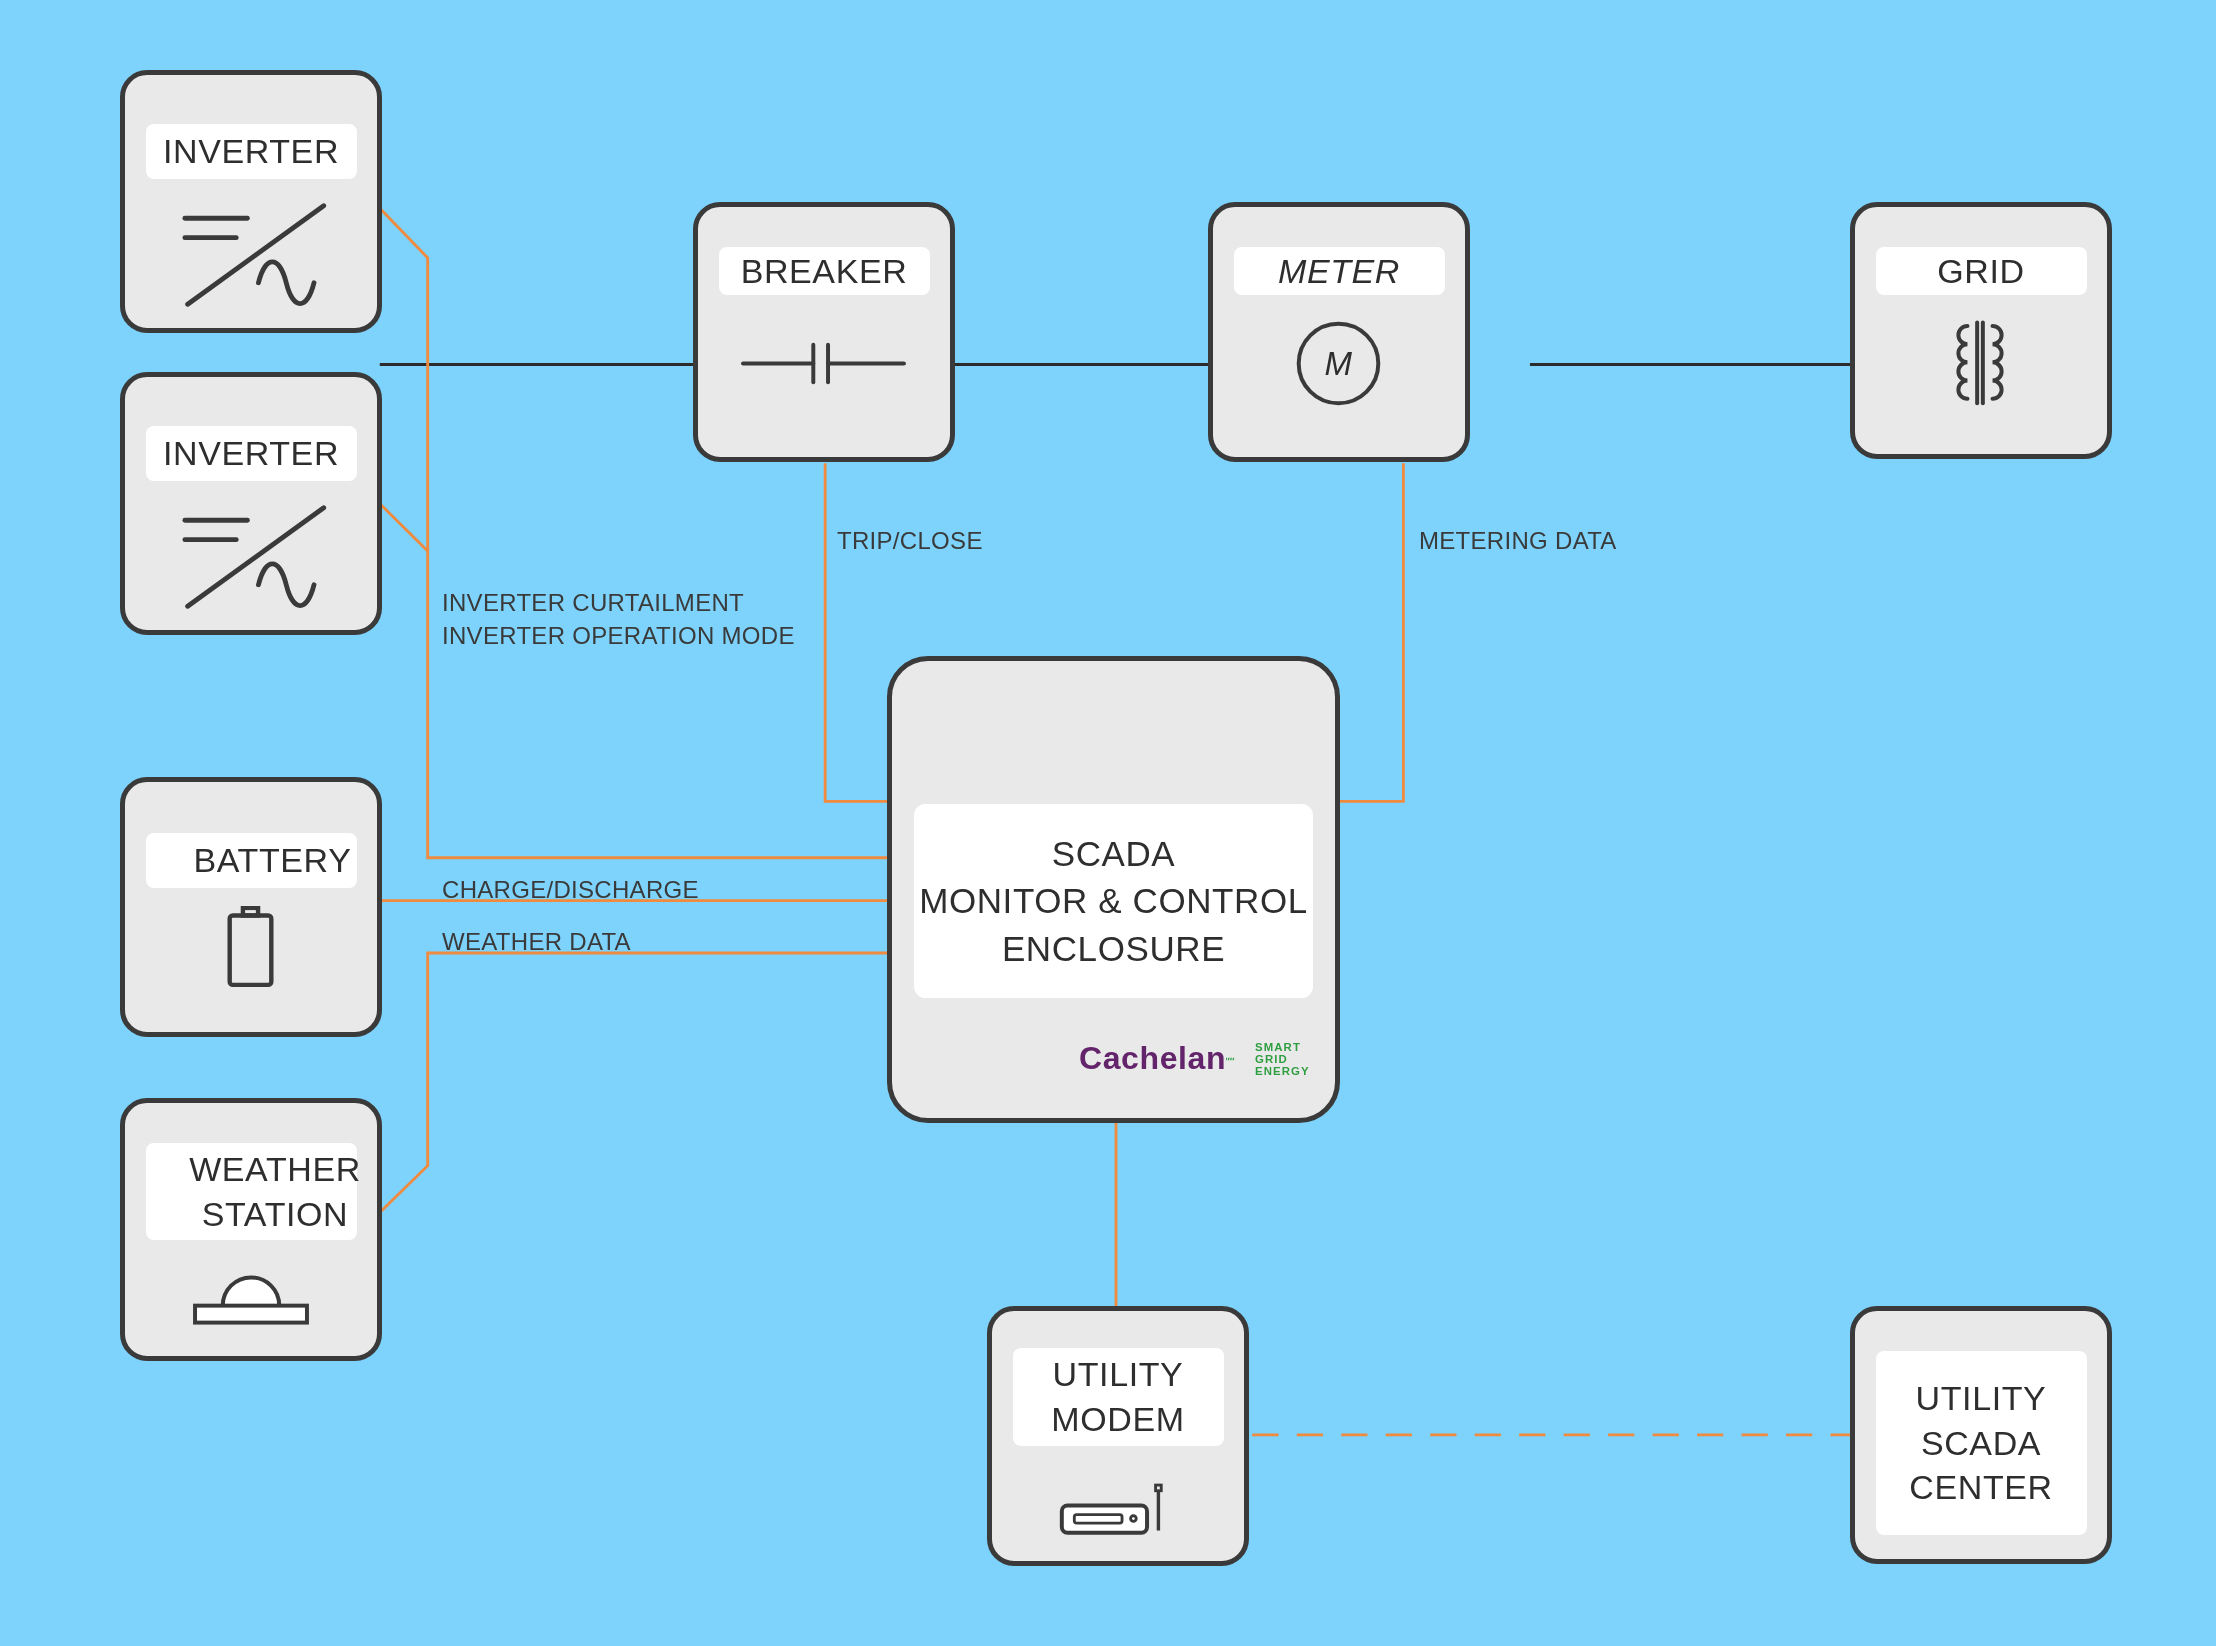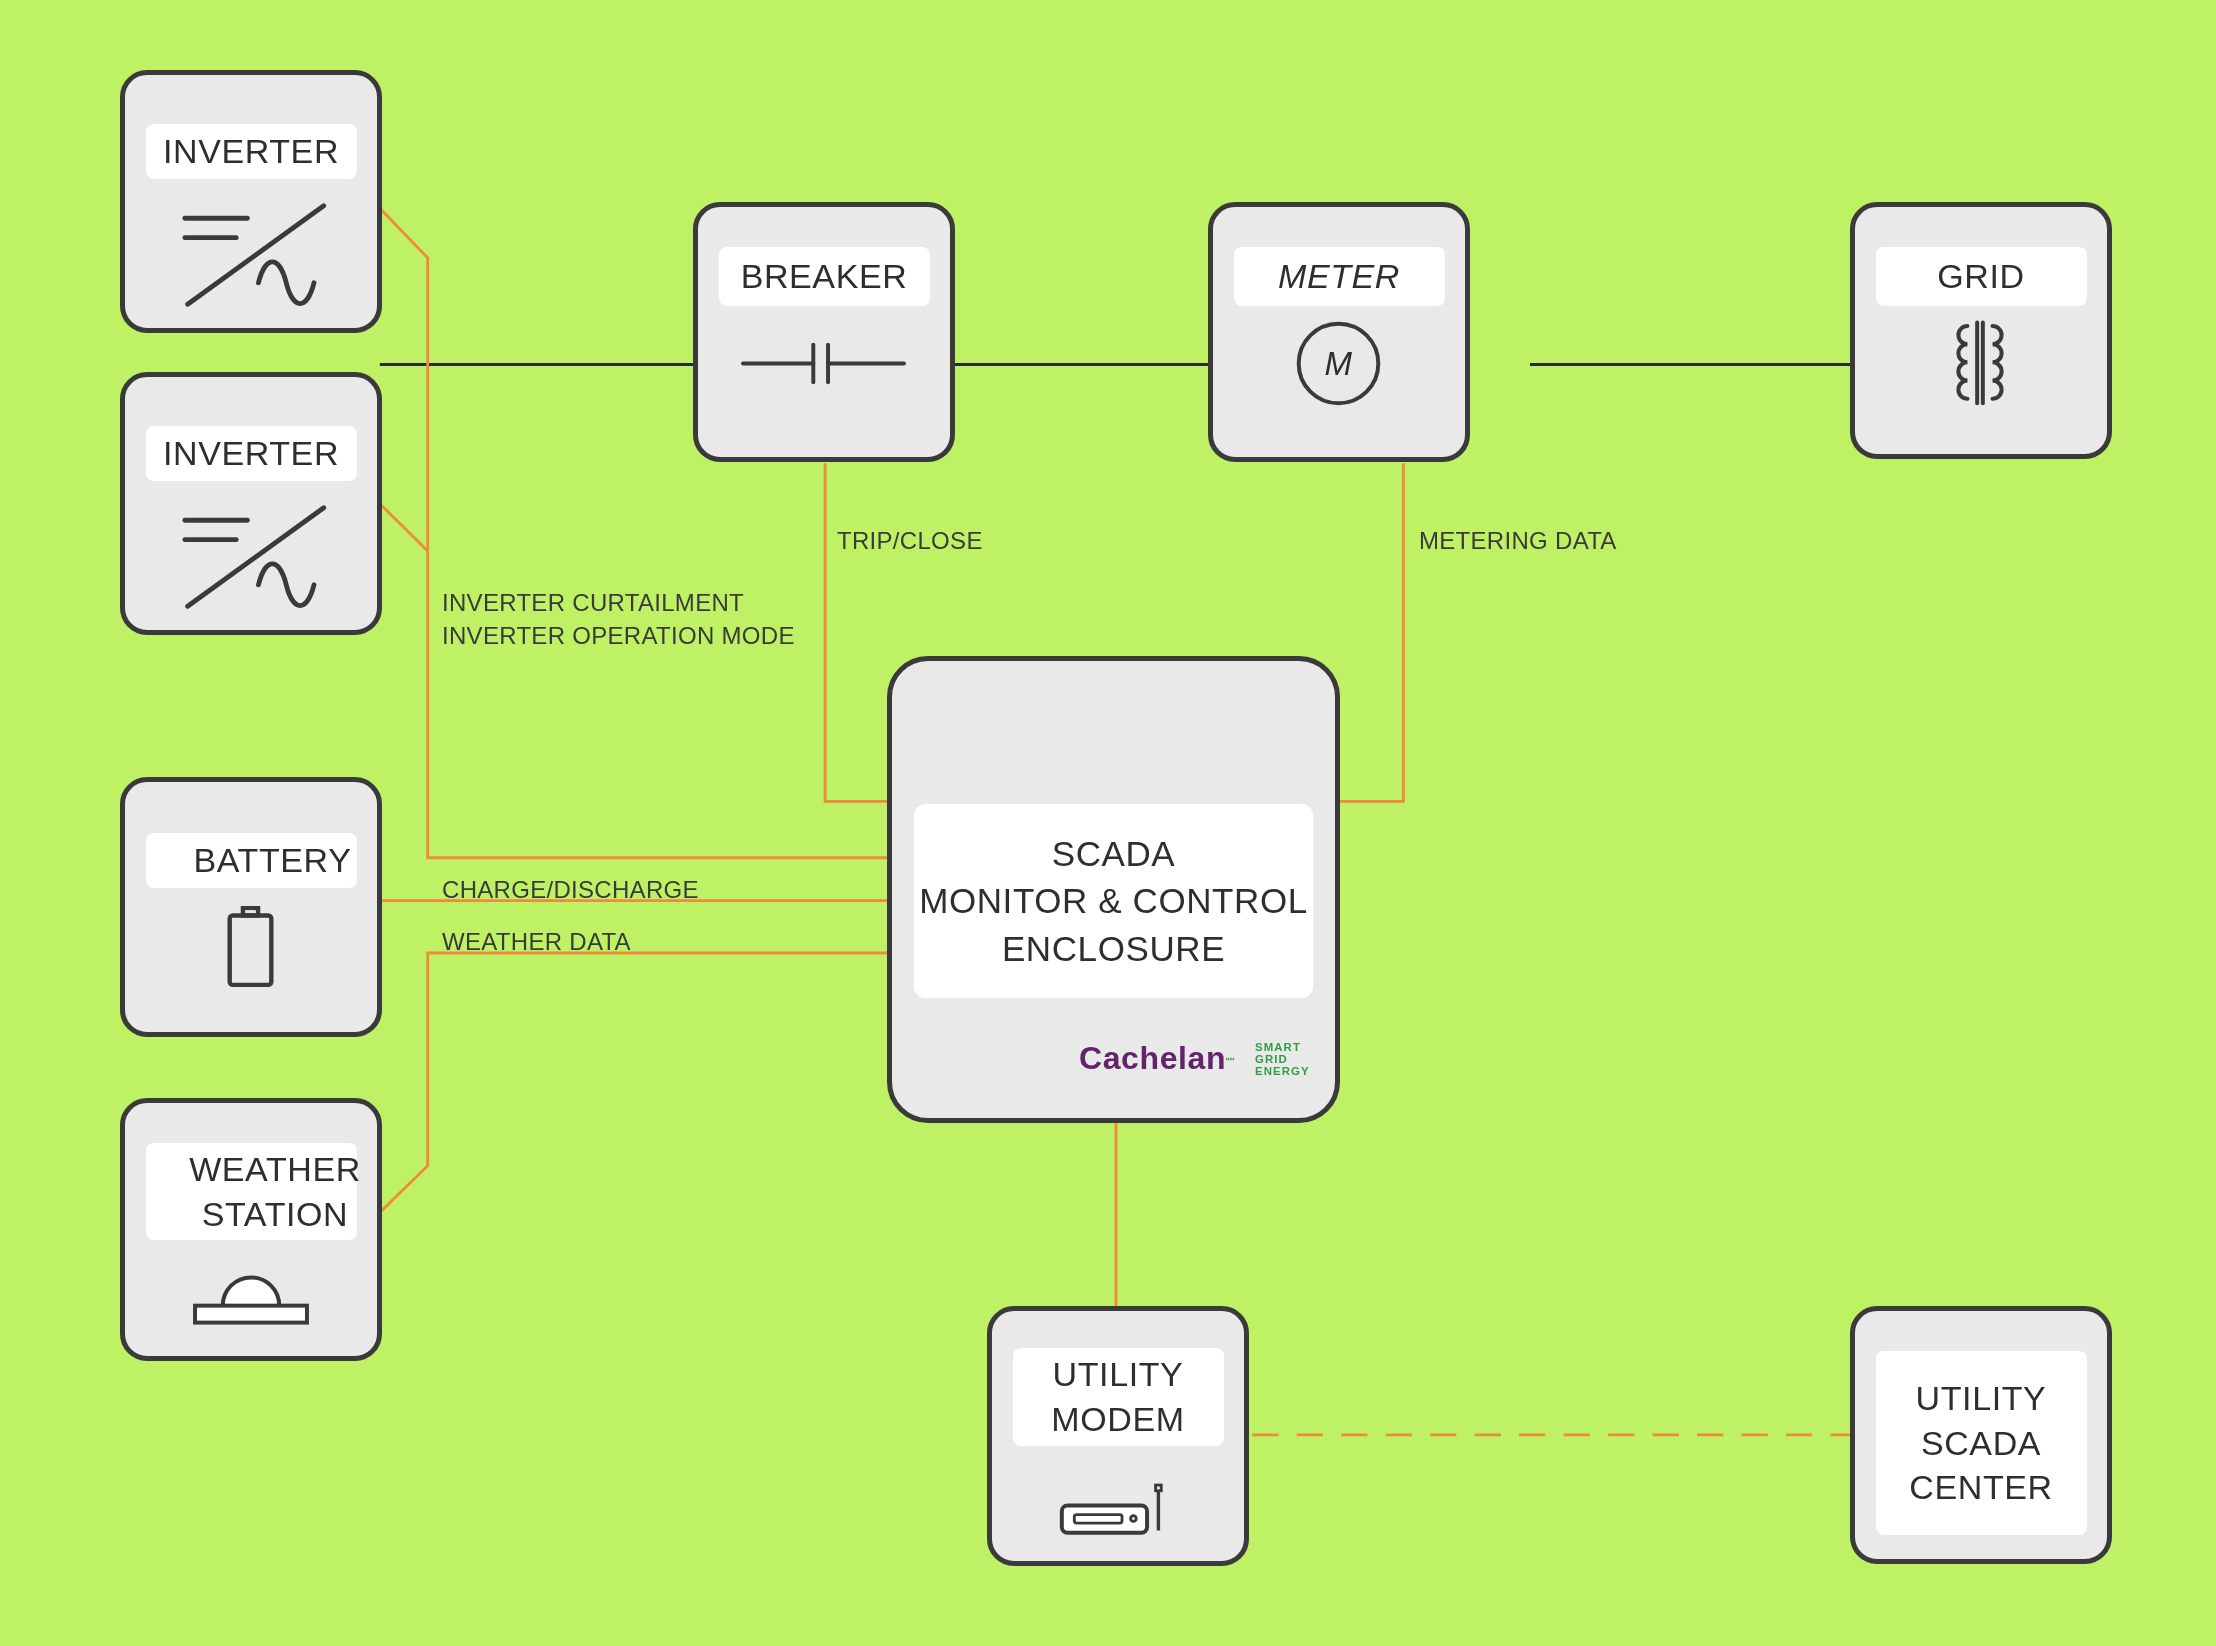--- a/index.html
+++ b/index.html
@@ -1,18 +1,18 @@
 <!DOCTYPE html>
 <html style="font-size:9px"><head>
 <meta charset="utf-8">
 <style>
   * { box-sizing: border-box; }
   html, body { margin: 0; padding: 0; background: #ffffff; }
   body { font-family: "Liberation Sans", sans-serif; }
-  #canvas { position: relative; width: 2216px; height: 1646px; background: #bef264; overflow: hidden; }
+  #canvas { position: relative; width: 2216px; height: 1646px; background: #7dd3fc; overflow: hidden; }
 
   #wires { position: absolute; left: 0; top: 0; width: 2216px; height: 1646px; }
 
   .node {
     position: absolute;
     background: #e9e9e9;
     border: 5.7px solid #3a3a3a;
     border-radius: 27px;
   }
   .chip {
@@ -38,21 +38,21 @@
   #meter     { left: 1208px; top: 202px;  width: 262px; height: 260px; font-style: italic; }
   #grid      { left: 1850px; top: 202px;  width: 262px; height: 257px; }
   #battery   { left: 120px;  top: 777px; width: 262px; height: 260px; }
   #weather   { left: 120px;  top: 1098px; width: 262px; height: 263px; }
   #scada     { left: 887px; top: 656px; width: 453px; height: 467px; border-radius: 41px; }
   #modem     { left: 987px; top: 1306px; width: 262px; height: 260px; }
   #utility-scada { left: 1850px; top: 1306px; width: 262px; height: 258px; }
 
   
   #inverter1 .chip, #inverter2 .chip { top: 49px; height: 55px; }
-  #breaker .chip, #meter .chip, #grid .chip { top: 40px; height: 59px; }
+  #breaker .chip, #meter .chip, #grid .chip { top: 40px; height: 48px; }
   #battery .chip { top: 51px; height: 55px; padding-left: 43px; }
   #weather .chip { top: 40px; height: 97px; padding-left: 48px; }
   #scada .chip { top: 143px; height: 194px; left: 21.7px; right: 21.7px; border-radius: 11.4px; font-size: 35px; line-height: 1.36; }
   #modem .chip { top: 37px; height: 98px; }
   #utility-scada .chip { top: 40px; height: 184px; }
 
   
   #inverter1 .icon, #inverter2 .icon { left: 50px; top: 121px; }
   #breaker .icon { left: 40px;  top: 131px; }
   #meter .icon-wrap { position: absolute; left: 80px; top: 111px; width: 91px; height: 91px; }

